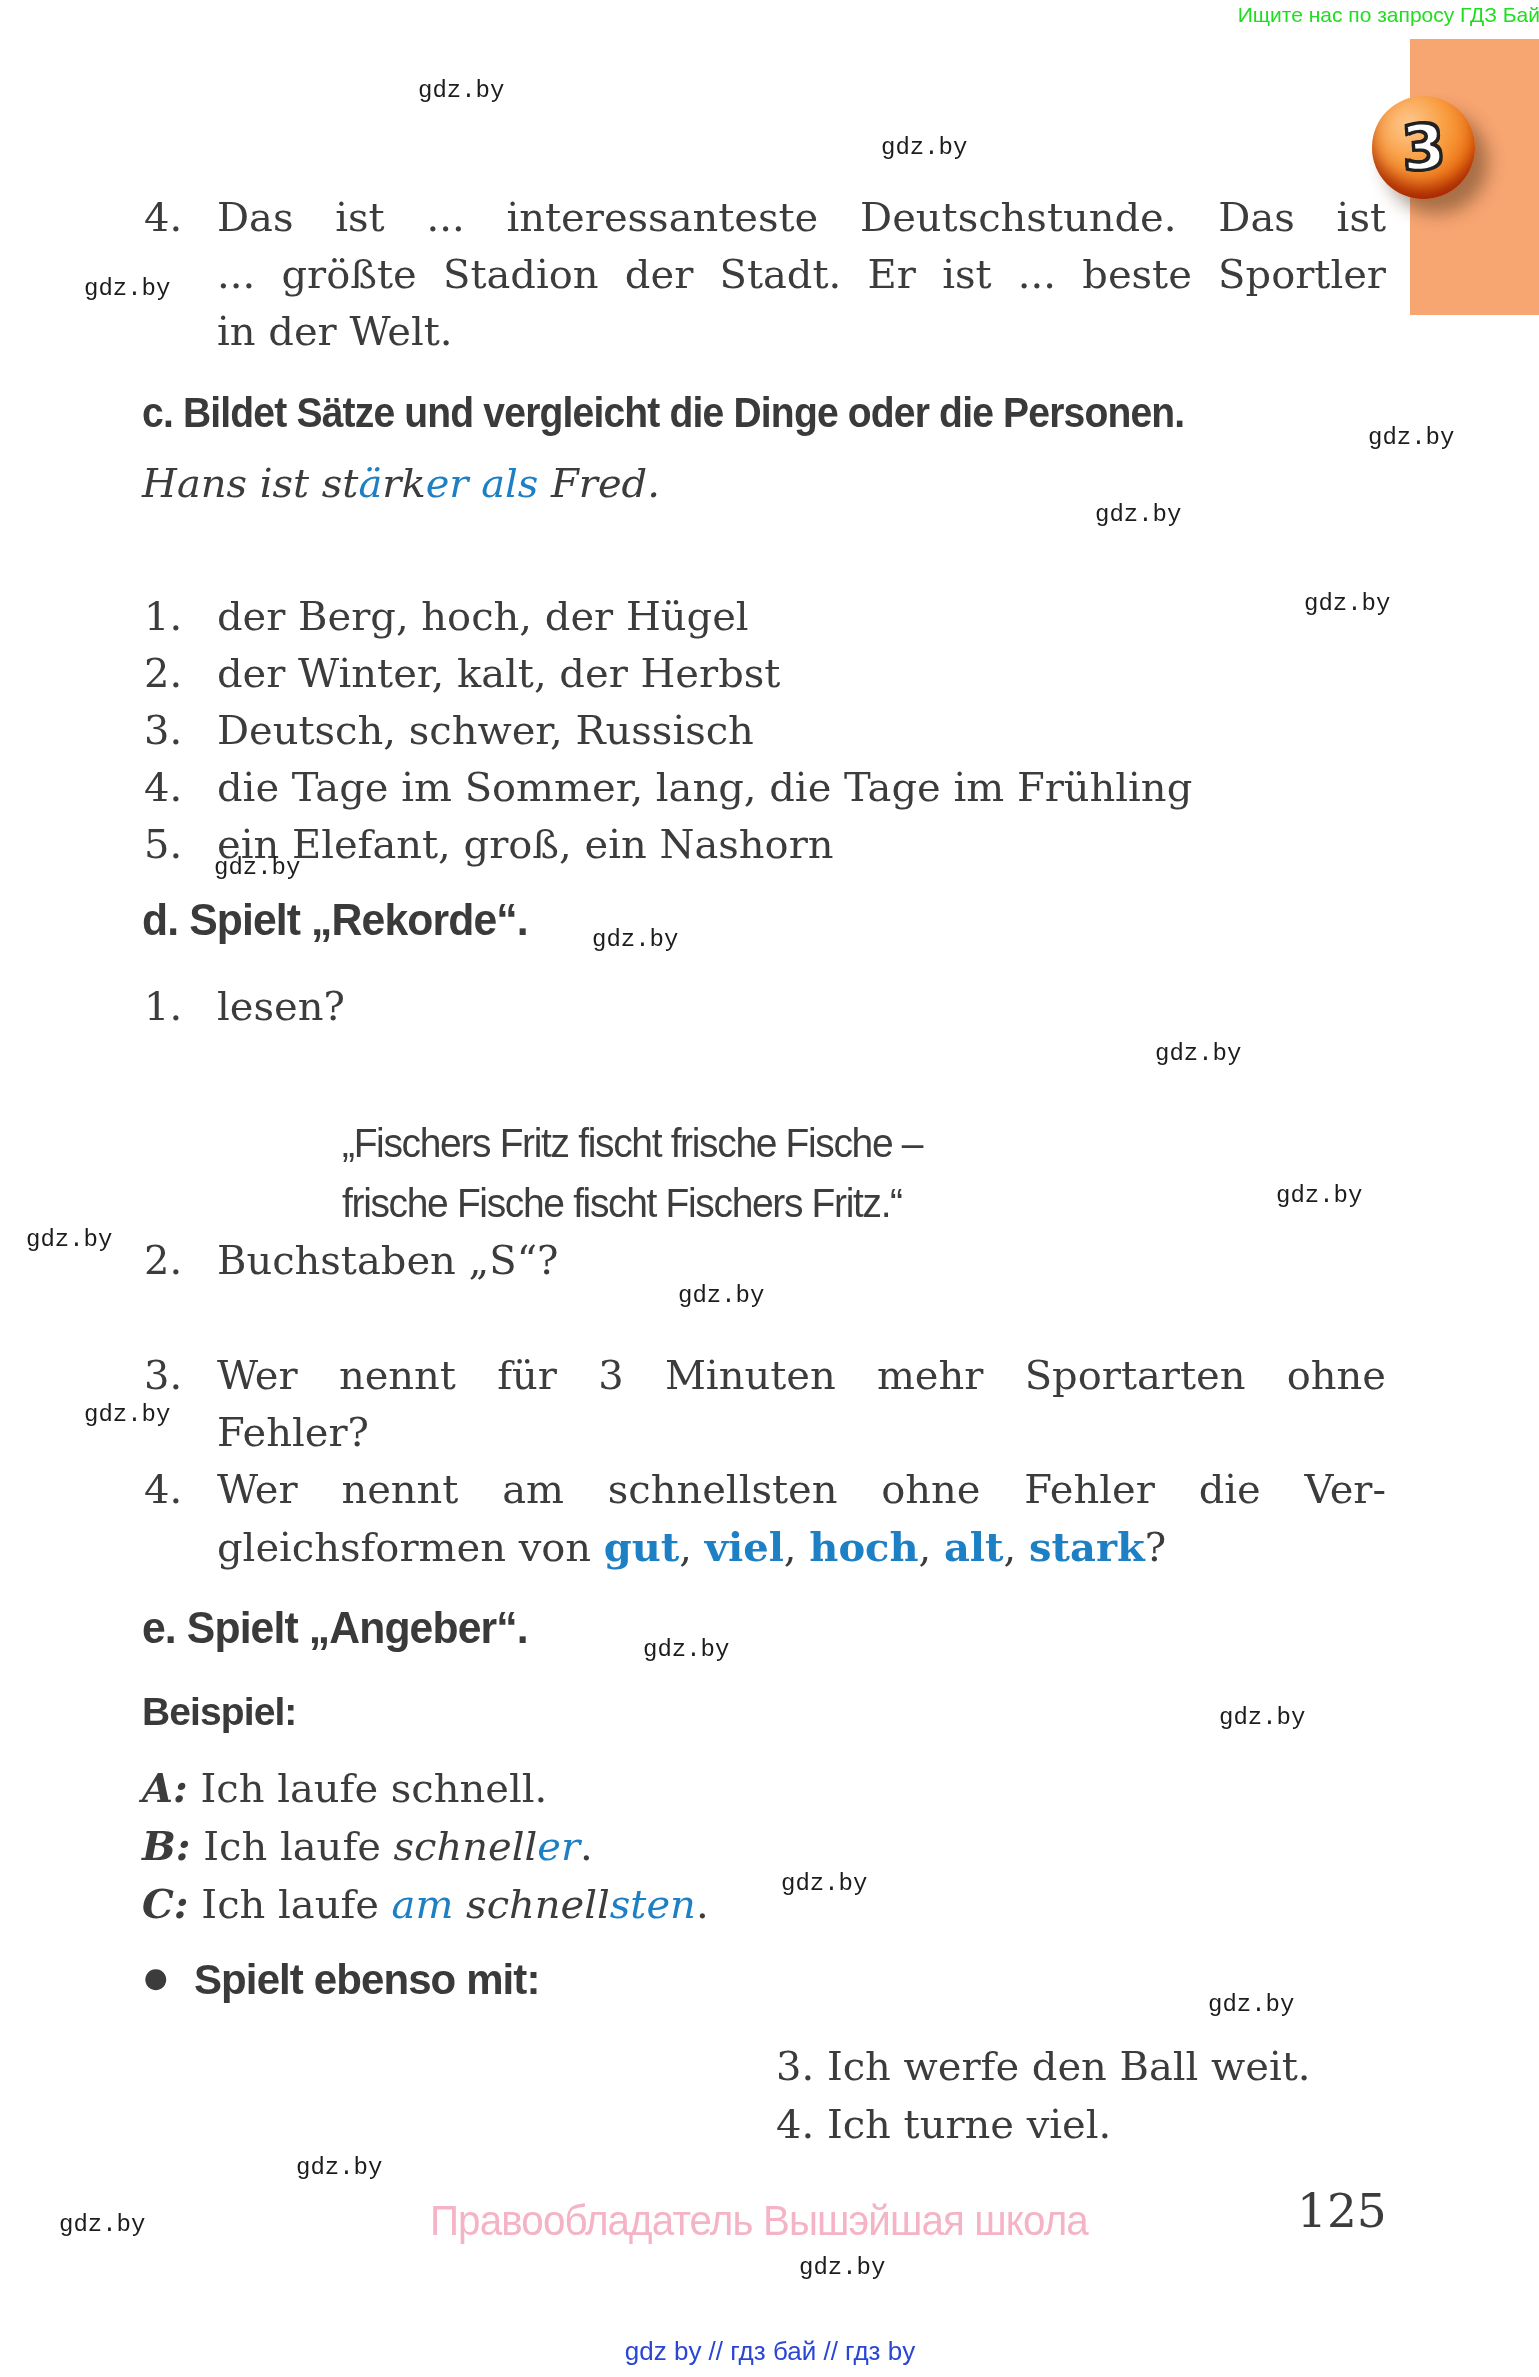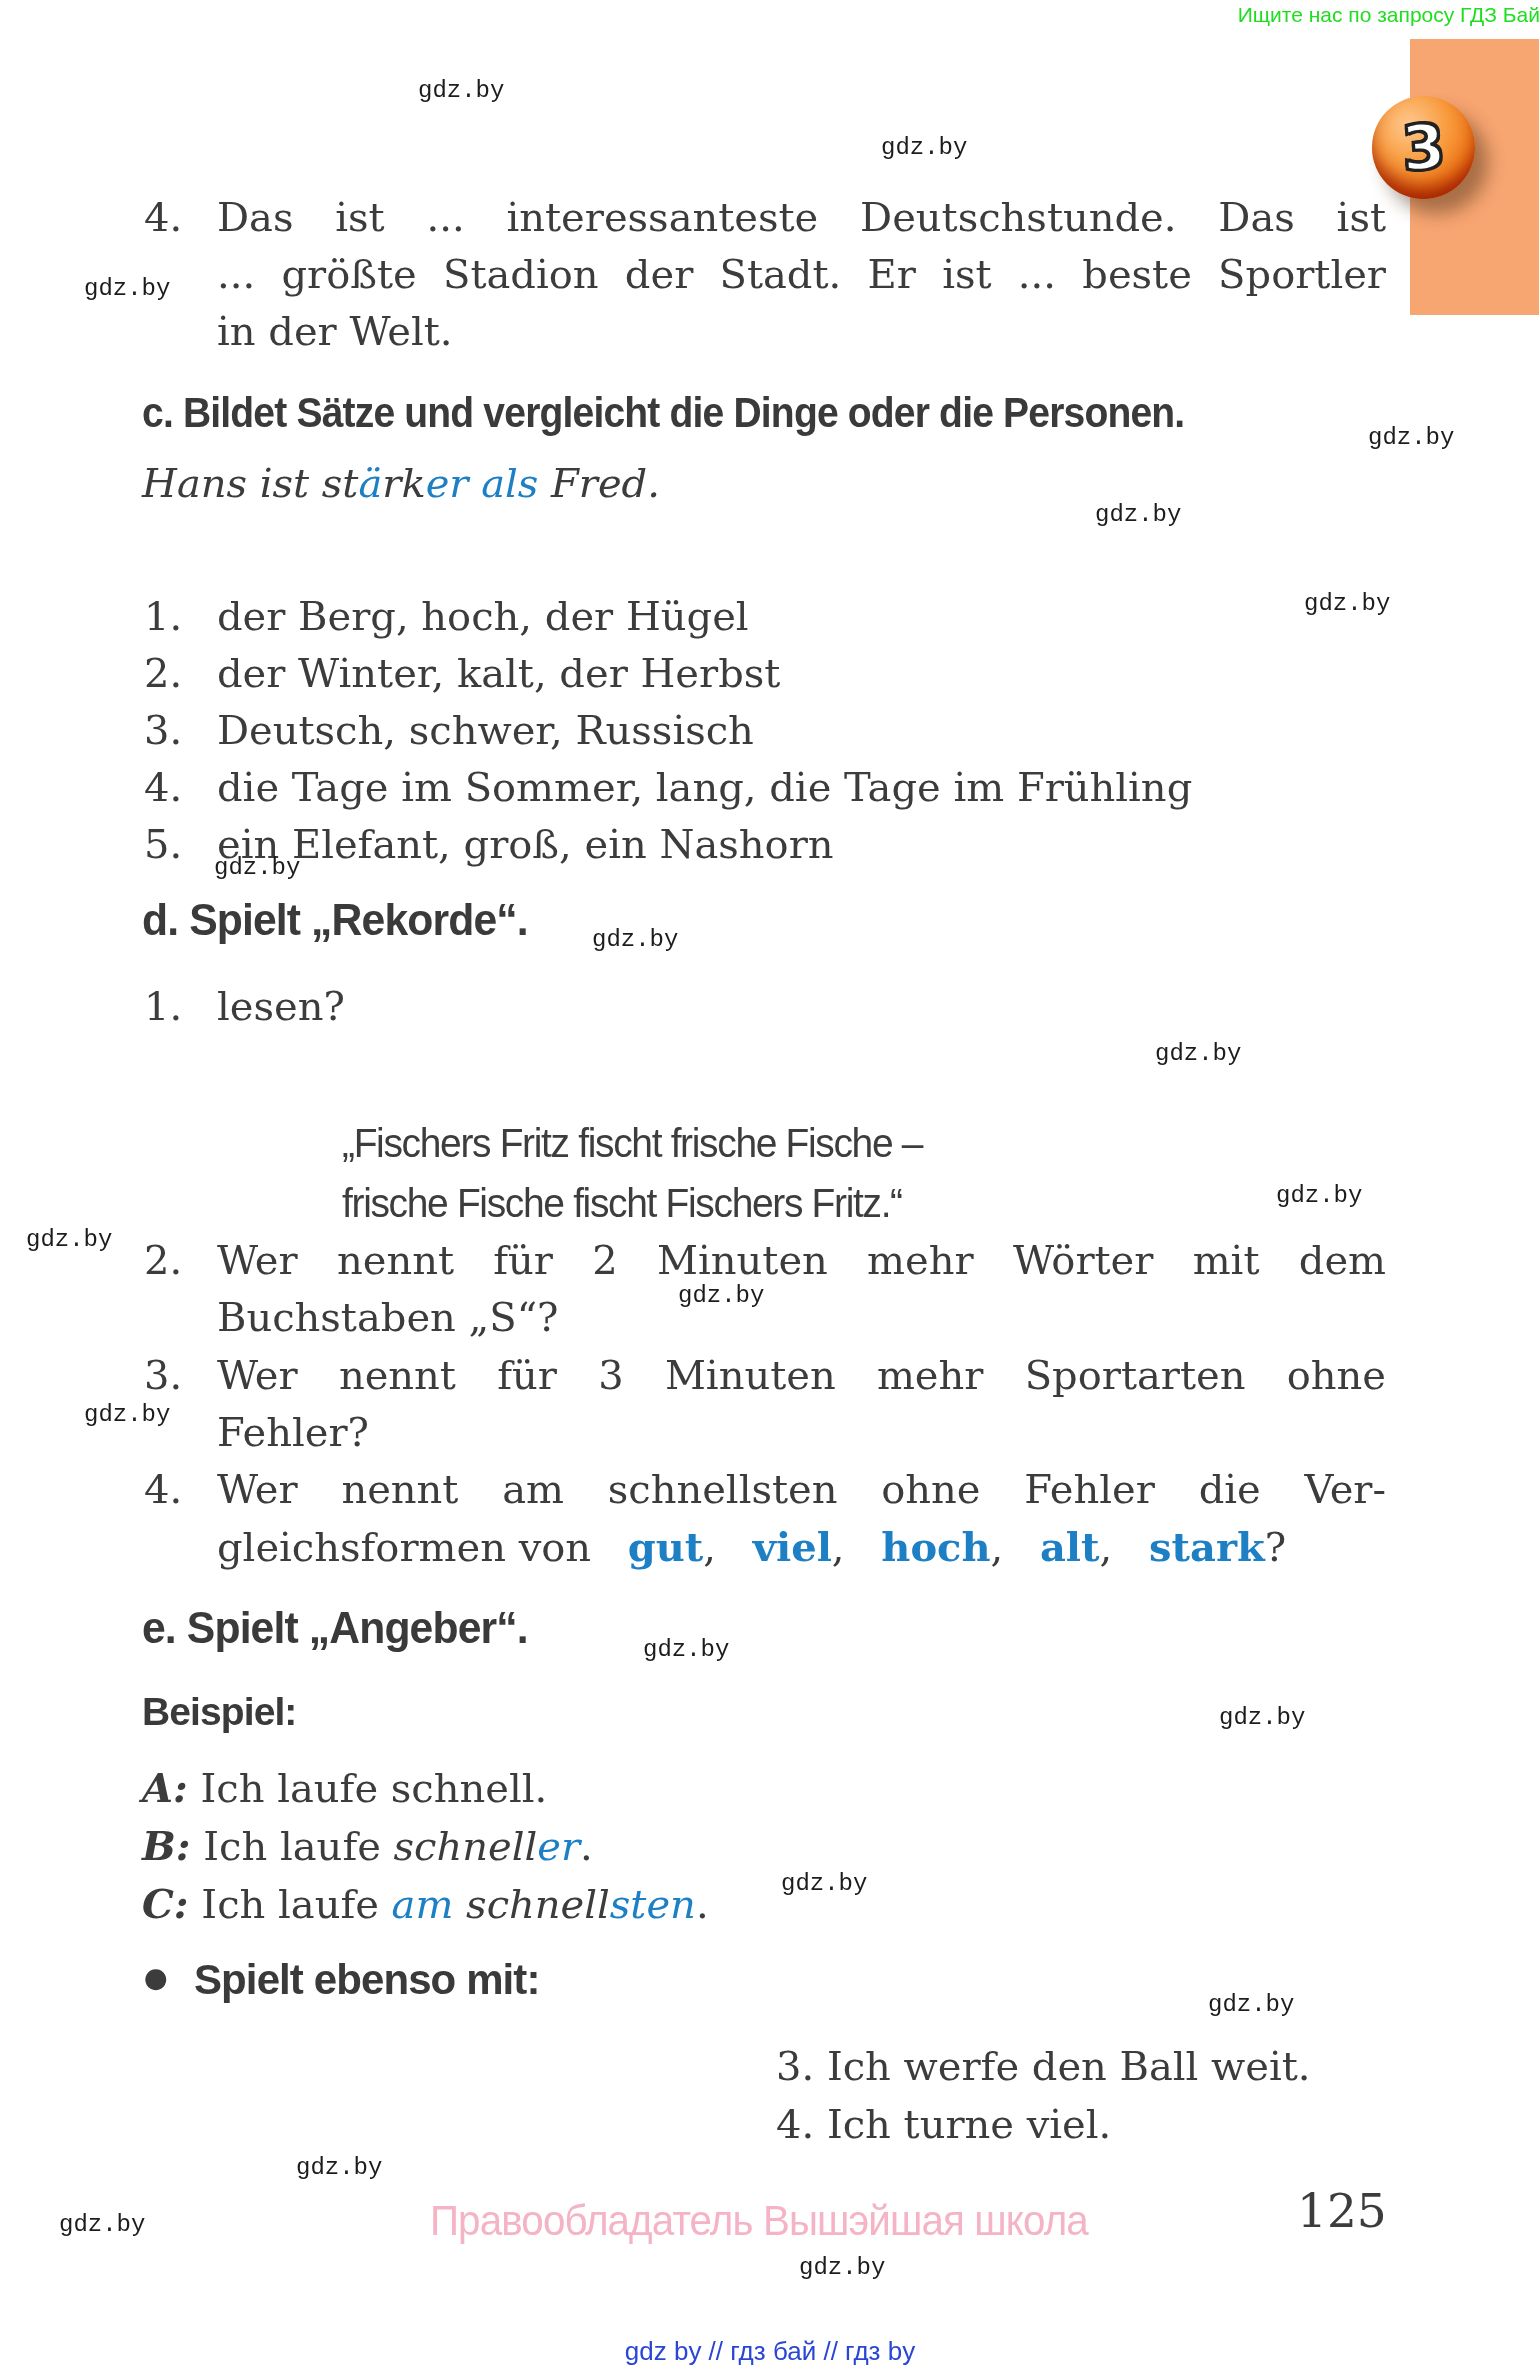--- a/index.html
+++ b/index.html
@@ -22,21 +22,21 @@
     font-family:"Liberation Sans",sans-serif;font-size:41px;line-height:60px;color:#3d3d3d;
     letter-spacing:-1.4px;white-space:nowrap;transform:scaleX(0.95);transform-origin:left top;
   }
   .wm{
     font-family:Liberation Mono, monospace;font-size:24px;color:#1c1c1c;
     white-space:nowrap;z-index:5;
   }
   
   .seg-i{font-style:italic;}
   .blue{color:#1d7fc4;}
-  .seg-bb{font-weight:bold;margin-left:24px;}
+  .seg-bb{font-weight:bold;}
   .seg-bilabel{font-weight:bold;font-style:italic;}
   .seg-label{
     font-family:"Liberation Sans",sans-serif;font-weight:bold;letter-spacing:-0.9px;
     font-size:39px;color:#3a3a3a;
   }
   
   .item-row{position:absolute;left:144px;width:1242px;}
   .item-num{position:absolute;left:0;top:0;}
   .item-body{margin-left:73px;}
   .plain-num{display:inline-block;width:73px;}
@@ -136,21 +136,20 @@
   </div>
 
   <div class="abs quote-sans" style="left:342px;top:1113px">
     <div>„Fischers Fritz fischt frische Fische –</div>
     <div>frische Fische fischt Fischers Fritz.“</div>
   </div>
 
   <div class="item-row serif" style="top:1232px">
     <span class="item-num">2.</span>
     <div class="item-body">
-      <div class="jline">Wer nennt für 2 Minuten mehr Wörter mit dem</div>
       <div>Buchstaben „S“?</div>
     </div>
   </div>
 
   <div class="item-row serif" style="top:1347px">
     <span class="item-num">3.</span>
     <div class="item-body">
       <div class="jline">Wer nennt für 3 Minuten mehr Sportarten ohne</div>
       <div>Fehler?</div>
     </div>

